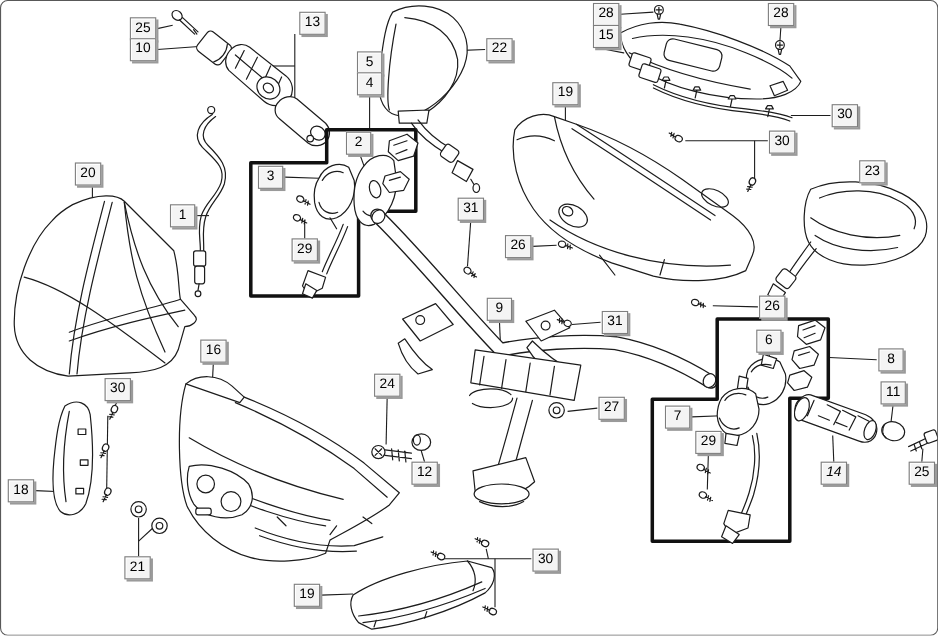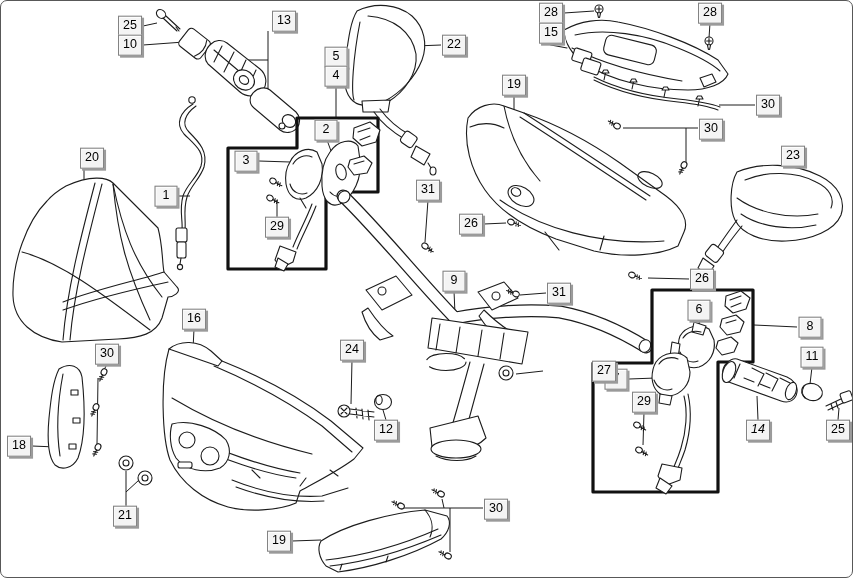--- a/index.html
+++ b/index.html
@@ -344,41 +344,41 @@
       <div class="callout" style="left: 336px; top: 57px;">5</div>
       <div class="callout" style="left: 336px; top: 76px;">4</div>
       <div class="callout" style="left: 454px; top: 45px;">22</div>
       <div class="callout" style="left: 551px; top: 13px;">28</div>
       <div class="callout" style="left: 551px; top: 33px;">15</div>
       <div class="callout" style="left: 710px; top: 13px;">28</div>
       <div class="callout" style="left: 768px; top: 105px;">30</div>
       <div class="callout" style="left: 711px; top: 129px;">30</div>
       <div class="callout" style="left: 514px; top: 85px;">19</div>
       <div class="callout" style="left: 793px; top: 156px;">23</div>
-      <div class="callout" style="left: 92px; top: 158px;">20</div>
+      <div class="callout" style="left: 80px; top: 158px;">20</div>
       <div class="callout" style="left: 166px; top: 196px;">1</div>
       <div class="callout" style="left: 326px; top: 130px;">2</div>
       <div class="callout" style="left: 246px; top: 161px;">3</div>
       <div class="callout" style="left: 277px; top: 227px;">29</div>
       <div class="callout" style="left: 471px; top: 224px;">26</div>
       <div class="callout" style="left: 428px; top: 190px;">31</div>
       <div class="callout" style="left: 454px; top: 281px;">9</div>
       <div class="callout" style="left: 559px; top: 293px;">31</div>
       <div class="callout" style="left: 702px; top: 279px;">26</div>
       <div class="callout" style="left: 810px; top: 327px;">8</div>
       <div class="callout" style="left: 699px; top: 310px;">6</div>
       <div class="callout" style="left: 616px; top: 379px;">7</div>
       <div class="callout" style="left: 644px; top: 402px;">29</div>
       <div class="callout" style="left: 812px; top: 357px;">11</div>
       <div class="callout" style="left: 758px; top: 430px; font-style: italic;">14</div>
       <div class="callout" style="left: 838px; top: 430px;">25</div>
       <div class="callout" style="left: 194px; top: 319px;">16</div>
       <div class="callout" style="left: 352px; top: 350px; text-align: center;">24</div>
       <div class="callout" style="left: 386px; top: 430px;">12</div>
-      <div class="callout" style="left: 556px; top: 371px; margin-left: 48px;">27</div>
+      <div class="callout" style="left: 556px; top: 371px;">27</div>
       <div class="callout" style="left: 107px; top: 354px;">30</div>
       <div class="callout" style="left: 19px; top: 446px;">18</div>
       <div class="callout" style="left: 125px; top: 516px;">21</div>
       <div class="callout" style="left: 279px; top: 541px;">19</div>
       <div class="callout" style="left: 496px; top: 509px;">30</div>
     </div>
 <div id="frame"></div>
 </div>
 
 </body></html>

